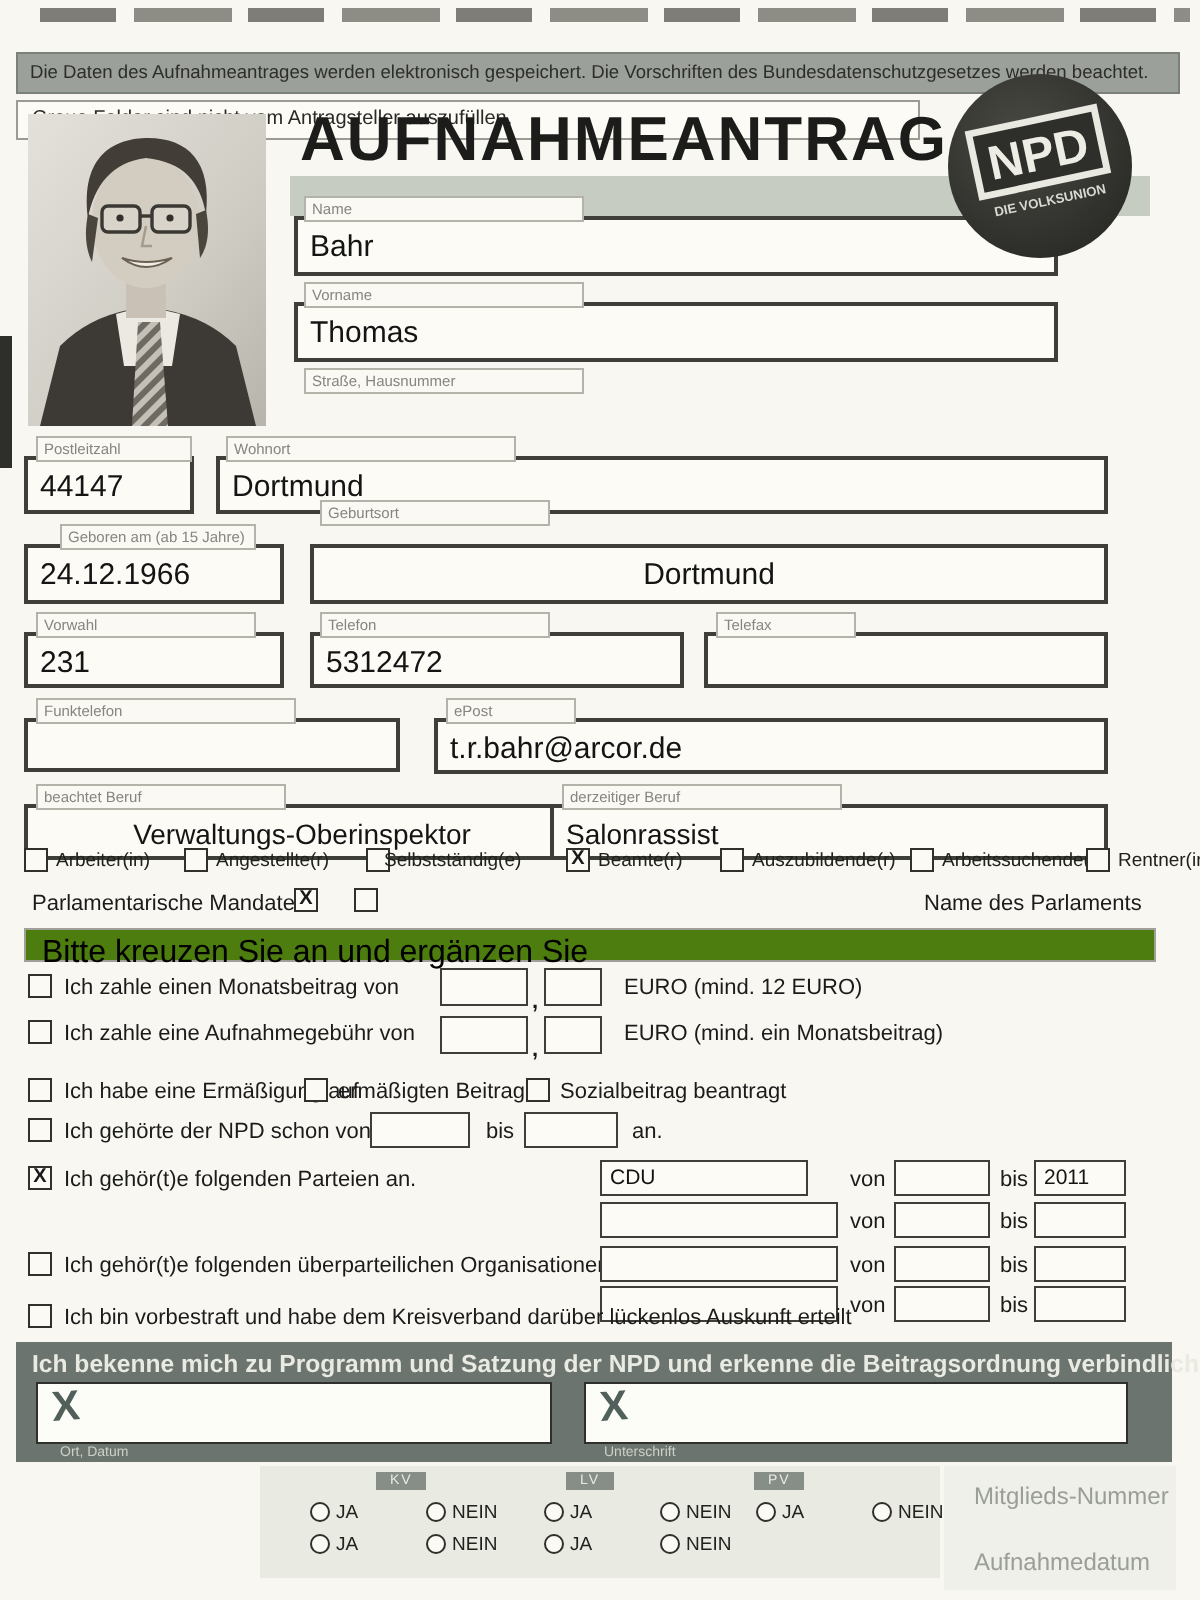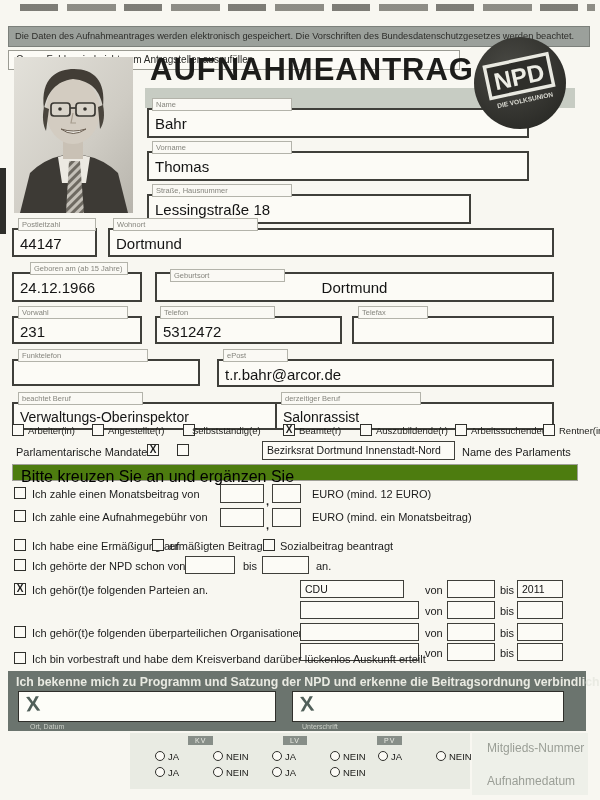--- a/index.html
+++ b/index.html
@@ -89,46 +89,45 @@
     </g>
   </svg>
 
   <div class="lbl" style="left:152px;top:98px;width:130px;"><span>Name</span></div>
   <div class="inp" style="left:147px;top:108px;width:382px;height:30px;">Bahr</div>
 
   <div class="lbl" style="left:152px;top:141px;width:130px;"><span>Vorname</span></div>
   <div class="inp" style="left:147px;top:151px;width:382px;height:30px;">Thomas</div>
 
   <div class="lbl" style="left:152px;top:184px;width:130px;"><span>Straße, Hausnummer</span></div>
-  <div class="inp" style="left:147px;top:194px;width:324px;height:30px;">Lessingstraße 18</div>
 
   <div class="lbl" style="left:18px;top:218px;width:68px;"><span>Postleitzahl</span></div>
   <div class="inp" style="left:12px;top:228px;width:85px;height:29px;">44147</div>
   <div class="lbl" style="left:113px;top:218px;width:135px;"><span>Wohnort</span></div>
   <div class="inp" style="left:108px;top:228px;width:446px;height:29px;">Dortmund</div>
 
   <div class="lbl" style="left:30px;top:262px;"><span>Geboren am (ab 15 Jahre)</span></div>
   <div class="inp" style="left:12px;top:272px;width:130px;height:30px;">24.12.1966</div>
-  <div class="lbl" style="left:160px;top:269px;width:105px;margin-left:10px;"><span>Geburtsort</span></div>
+  <div class="lbl" style="left:160px;top:250px;width:105px;"><span>Geburtsort</span></div>
   <div class="inp" style="left:155px;top:272px;width:399px;height:30px;text-align:center;">Dortmund</div>
 
   <div class="lbl" style="left:18px;top:306px;width:100px;"><span>Vorwahl</span></div>
   <div class="inp" style="left:12px;top:316px;width:130px;height:28px;">231</div>
   <div class="lbl" style="left:160px;top:306px;width:105px;"><span>Telefon</span></div>
   <div class="inp" style="left:155px;top:316px;width:187px;height:28px;">5312472</div>
   <div class="lbl" style="left:358px;top:306px;width:60px;"><span>Telefax</span></div>
   <div class="inp" style="left:352px;top:316px;width:202px;height:28px;"></div>
 
   <div class="lbl" style="left:18px;top:349px;width:120px;"><span>Funktelefon</span></div>
   <div class="inp" style="left:12px;top:359px;width:188px;height:27px;"></div>
   <div class="lbl" style="left:223px;top:349px;width:55px;"><span>ePost</span></div>
   <div class="inp" style="left:217px;top:359px;width:337px;height:28px;">t.r.bahr@arcor.de</div>
 
   <div class="lbl" style="left:18px;top:392px;width:115px;"><span>beachtet Beruf</span></div>
-  <div class="inp" style="left:12px;top:402px;width:278px;height:28px;font-size:14px;">Verwaltungs-Oberinspektor</div>
+  <div class="inp" style="left:12px;top:402px;width:278px;height:28px;font-size:14px;text-align:center;">Verwaltungs-Oberinspektor</div>
   <div class="lbl" style="left:281px;top:392px;width:130px;"><span>derzeitiger Beruf</span></div>
   <div class="inp" style="left:275px;top:402px;width:279px;height:28px;font-size:14px;">Salonrassist</div>
 
   <div class="cb" style="left:12px;top:424px;"></div>
   <div class="rlabel" style="left:28px;top:425px;">Arbeiter(in)</div>
   <div class="cb" style="left:92px;top:424px;"></div>
   <div class="rlabel" style="left:108px;top:425px;">Angestellte(r)</div>
   <div class="cb" style="left:183px;top:424px;"></div>
   <div class="rlabel" style="left:192px;top:425px;">Selbstständig(e)</div>
   <div class="cb" style="left:283px;top:424px;">X</div>
@@ -136,21 +135,20 @@
   <div class="cb" style="left:360px;top:424px;"></div>
   <div class="rlabel" style="left:376px;top:425px;">Auszubildende(r)</div>
   <div class="cb" style="left:455px;top:424px;"></div>
   <div class="rlabel" style="left:471px;top:425px;">Arbeitssuchende(r)</div>
   <div class="cb" style="left:543px;top:424px;"></div>
   <div class="rlabel" style="left:559px;top:425px;">Rentner(in)</div>
 
   <div class="stmt" style="left:16px;top:446px;">Parlamentarische Mandate</div>
   <div class="cb" style="left:147px;top:444px;">X</div>
   <div class="cb" style="left:177px;top:444px;"></div>
-  <div class="inp sm" style="left:262px;top:441px;width:193px;height:19px;">Bezirksrat Dortmund Innenstadt-Nord</div>
   <div class="stmt" style="left:462px;top:446px;">Name des Parlaments</div>
 
   <div class="abs" style="left:12px;top:464px;width:566px;height:17px;border:1px solid #a0a098;background:#4d7c0f;box-sizing:border-box;z-index:1;">
     <span class="tinylbl" style="position:absolute;left:8px;top:3px;">Bitte kreuzen Sie an und ergänzen Sie</span>
   </div>
 
   <div class="cb" style="left:14px;top:487px;"></div>
   <div class="stmt" style="left:32px;top:488px;">Ich zahle einen Monatsbeitrag von</div>
   <div class="inp sm" style="left:220px;top:484px;width:44px;height:19px;"></div>
   <div class="stmt" style="left:266px;top:495px;font-weight:bold;">,</div>

